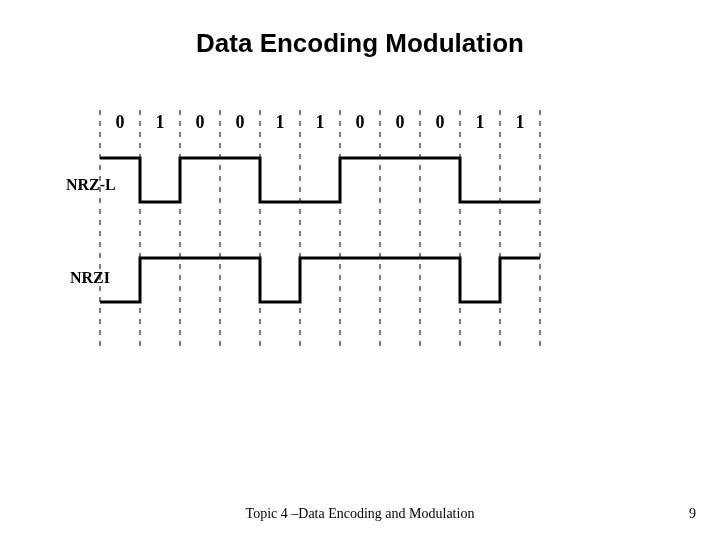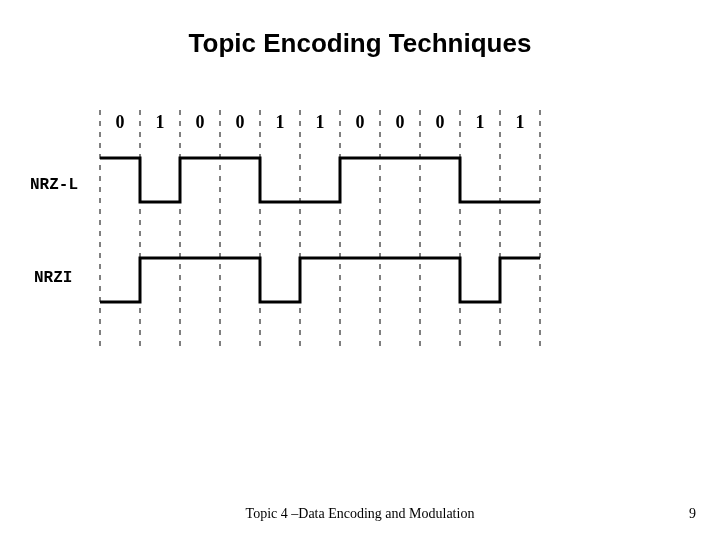--- a/index.html
+++ b/index.html
@@ -1,27 +1,27 @@
 <!DOCTYPE html>
 <html><head>
 <meta charset="utf-8">
 <style>
   html,body{margin:0;padding:0;width:720px;height:540px;background:#fff;font-family:Arial,Helvetica,sans-serif;color:#000;}
   .slide{position:relative;width:720px;height:540px;}
   .title{position:absolute;top:28px;left:0;right:0;text-align:center;font-size:26px;font-weight:bold;}
   .diagram{position:absolute;top:110px;left:30px;width:580px;height:240px;}
-  .row-label{position:absolute;font-family:Liberation Mono, monospace;font-weight:bold;font-size:16px;}
+  .row-label{position:absolute;font-family:Liberation Serif, serif;font-weight:bold;font-size:16px;margin-left:36px;}
   .footer{position:absolute;bottom:18px;left:0;right:0;text-align:center;font-family:"Times New Roman",serif;font-size:14px;}
   .pagenum{position:absolute;bottom:18px;right:24px;font-family:"Times New Roman",serif;font-size:14px;}
 </style>
 </head>
 <body>
 
 <div class="slide">
-  <div class="title">Topic Encoding Techniques</div>
+  <div class="title">Data Encoding Modulation</div>
 
   <div class="diagram">
     <svg id="wf" width="580" height="240">
         <line x1="70" y1="0" x2="70" y2="240" stroke="#000" stroke-width="1" stroke-dasharray="5,6"></line>
         <line x1="110" y1="0" x2="110" y2="240" stroke="#000" stroke-width="1" stroke-dasharray="5,6"></line>
         <line x1="150" y1="0" x2="150" y2="240" stroke="#000" stroke-width="1" stroke-dasharray="5,6"></line>
         <line x1="190" y1="0" x2="190" y2="240" stroke="#000" stroke-width="1" stroke-dasharray="5,6"></line>
         <line x1="230" y1="0" x2="230" y2="240" stroke="#000" stroke-width="1" stroke-dasharray="5,6"></line>
         <line x1="270" y1="0" x2="270" y2="240" stroke="#000" stroke-width="1" stroke-dasharray="5,6"></line>
         <line x1="310" y1="0" x2="310" y2="240" stroke="#000" stroke-width="1" stroke-dasharray="5,6"></line>

